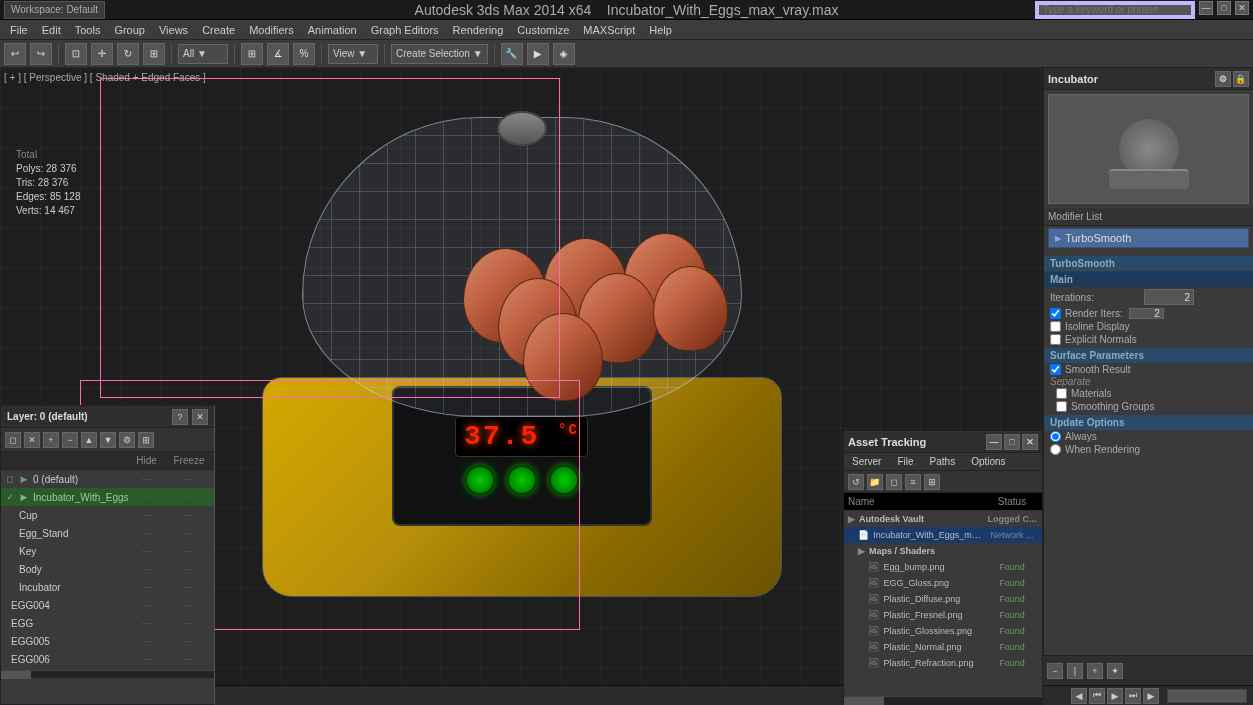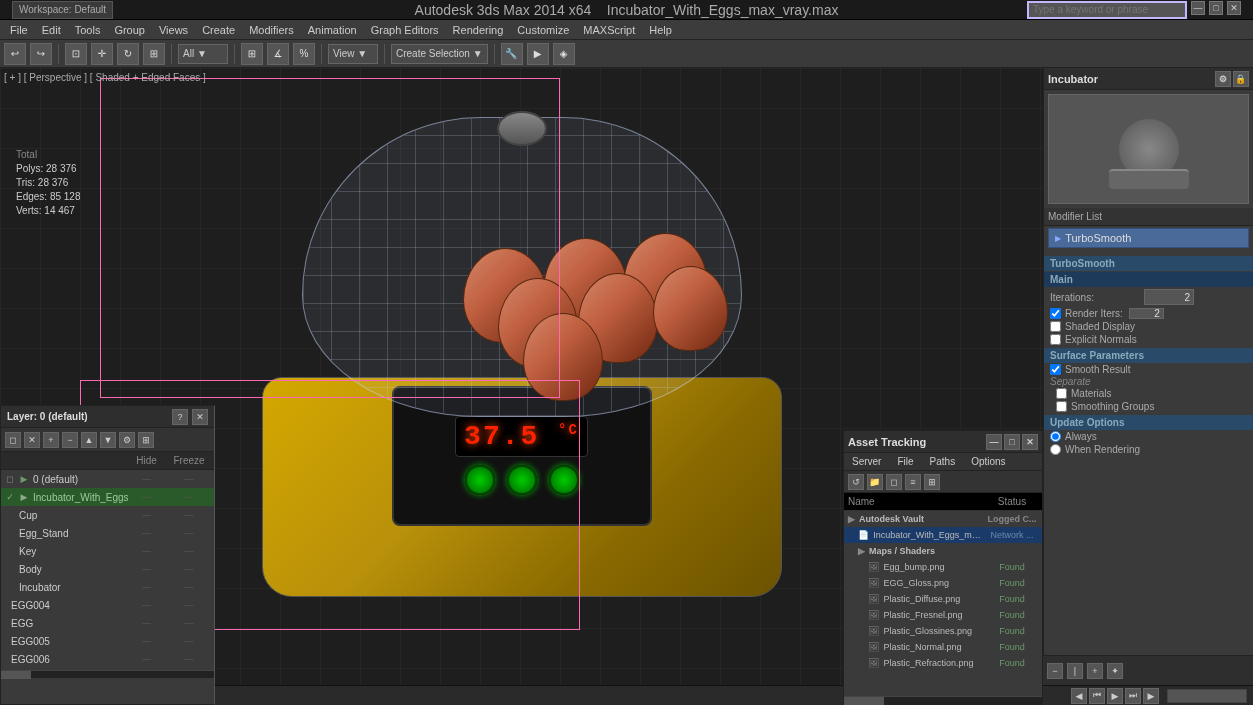--- a/index.html
+++ b/index.html
@@ -12,21 +12,21 @@
       color: #ccc;
       overflow: hidden;
     }
 
     
     #title-bar {
       height: 20px;
       background: #1a1a1a;
       display: flex;
       align-items: center;
-      padding: 0 12px;
+      padding: 0 4px;
       border-bottom: 1px solid #000;
     }
     #title-bar .left {
       display: flex;
       align-items: center;
       gap: 4px;
     }
     #title-bar .center {
       position: absolute;
       left: 50%;
@@ -600,21 +600,21 @@
     }
 
     .icon-btn-row {
       display: flex; gap: 2px;
     }
 
     
     .search-box {
       height: 18px;
       background: #555;
-      border: 2px solid #c4b5fd;
+      border: 4px solid #c4b5fd;
       color: #ccc;
       font-size: 10px;
       padding: 0 4px;
       width: 160px;
     }
 
     
     .stats-block {
       position: absolute;
       top: 68px;
@@ -776,21 +776,21 @@
         <span class="prop-label">Iterations:</span>
         <input class="prop-value" type="text" value="2" style="">
       </div>
       <div class="checkbox-row">
         <input type="checkbox" checked="" style="">
         <span>Render Iters:</span>
         <input class="prop-value" style="width: 35px; margin-left: 2px;" type="text" value="2">
       </div>
       <div class="checkbox-row">
         <input type="checkbox" style="">
-        <span>Shaded Display</span>
+        <span>Isoline Display</span>
       </div>
       <div class="checkbox-row">
         <input type="checkbox" style="">
         <span>Explicit Normals</span>
       </div>
 
       <div class="section-header" style="margin-top:2px;">
         <span>Surface Parameters</span>
       </div>
       <div class="checkbox-row">

